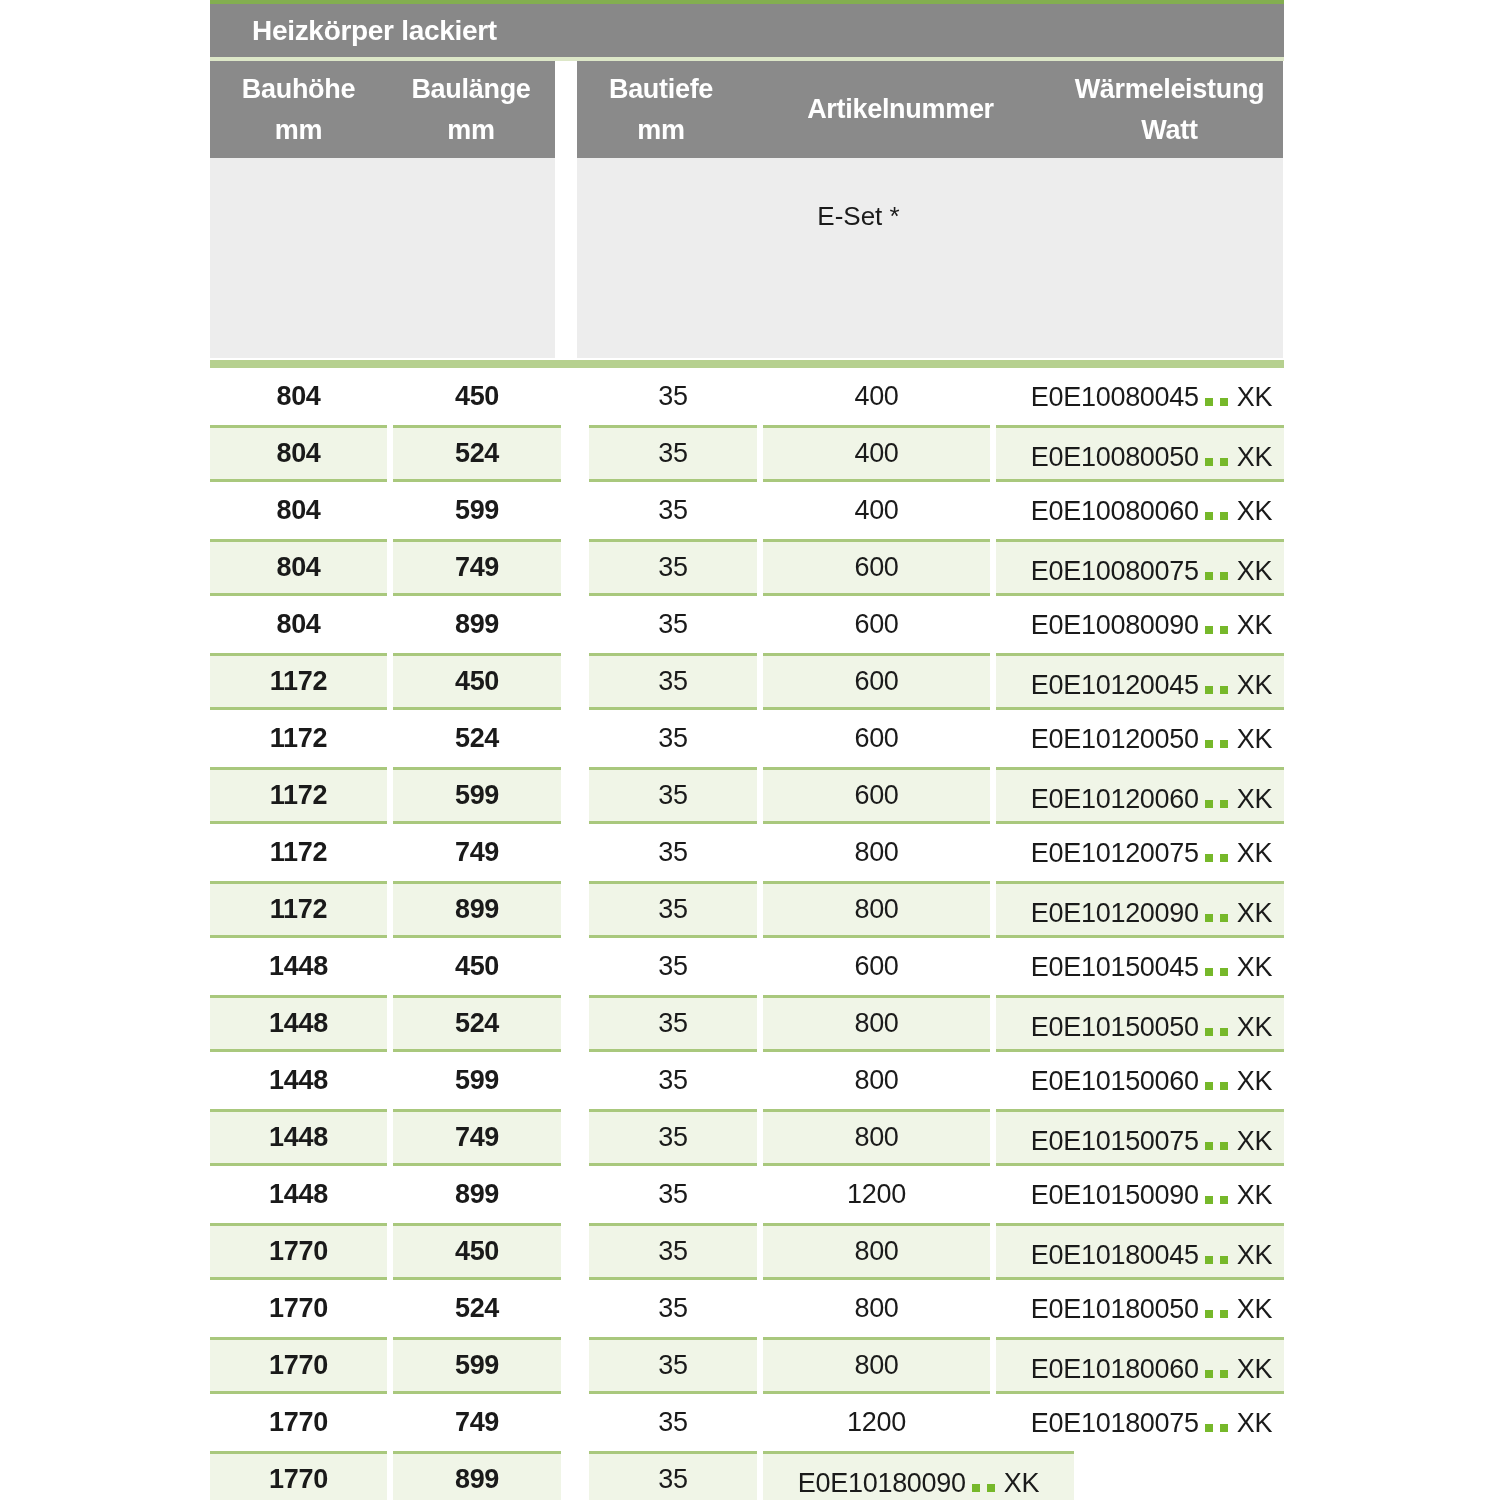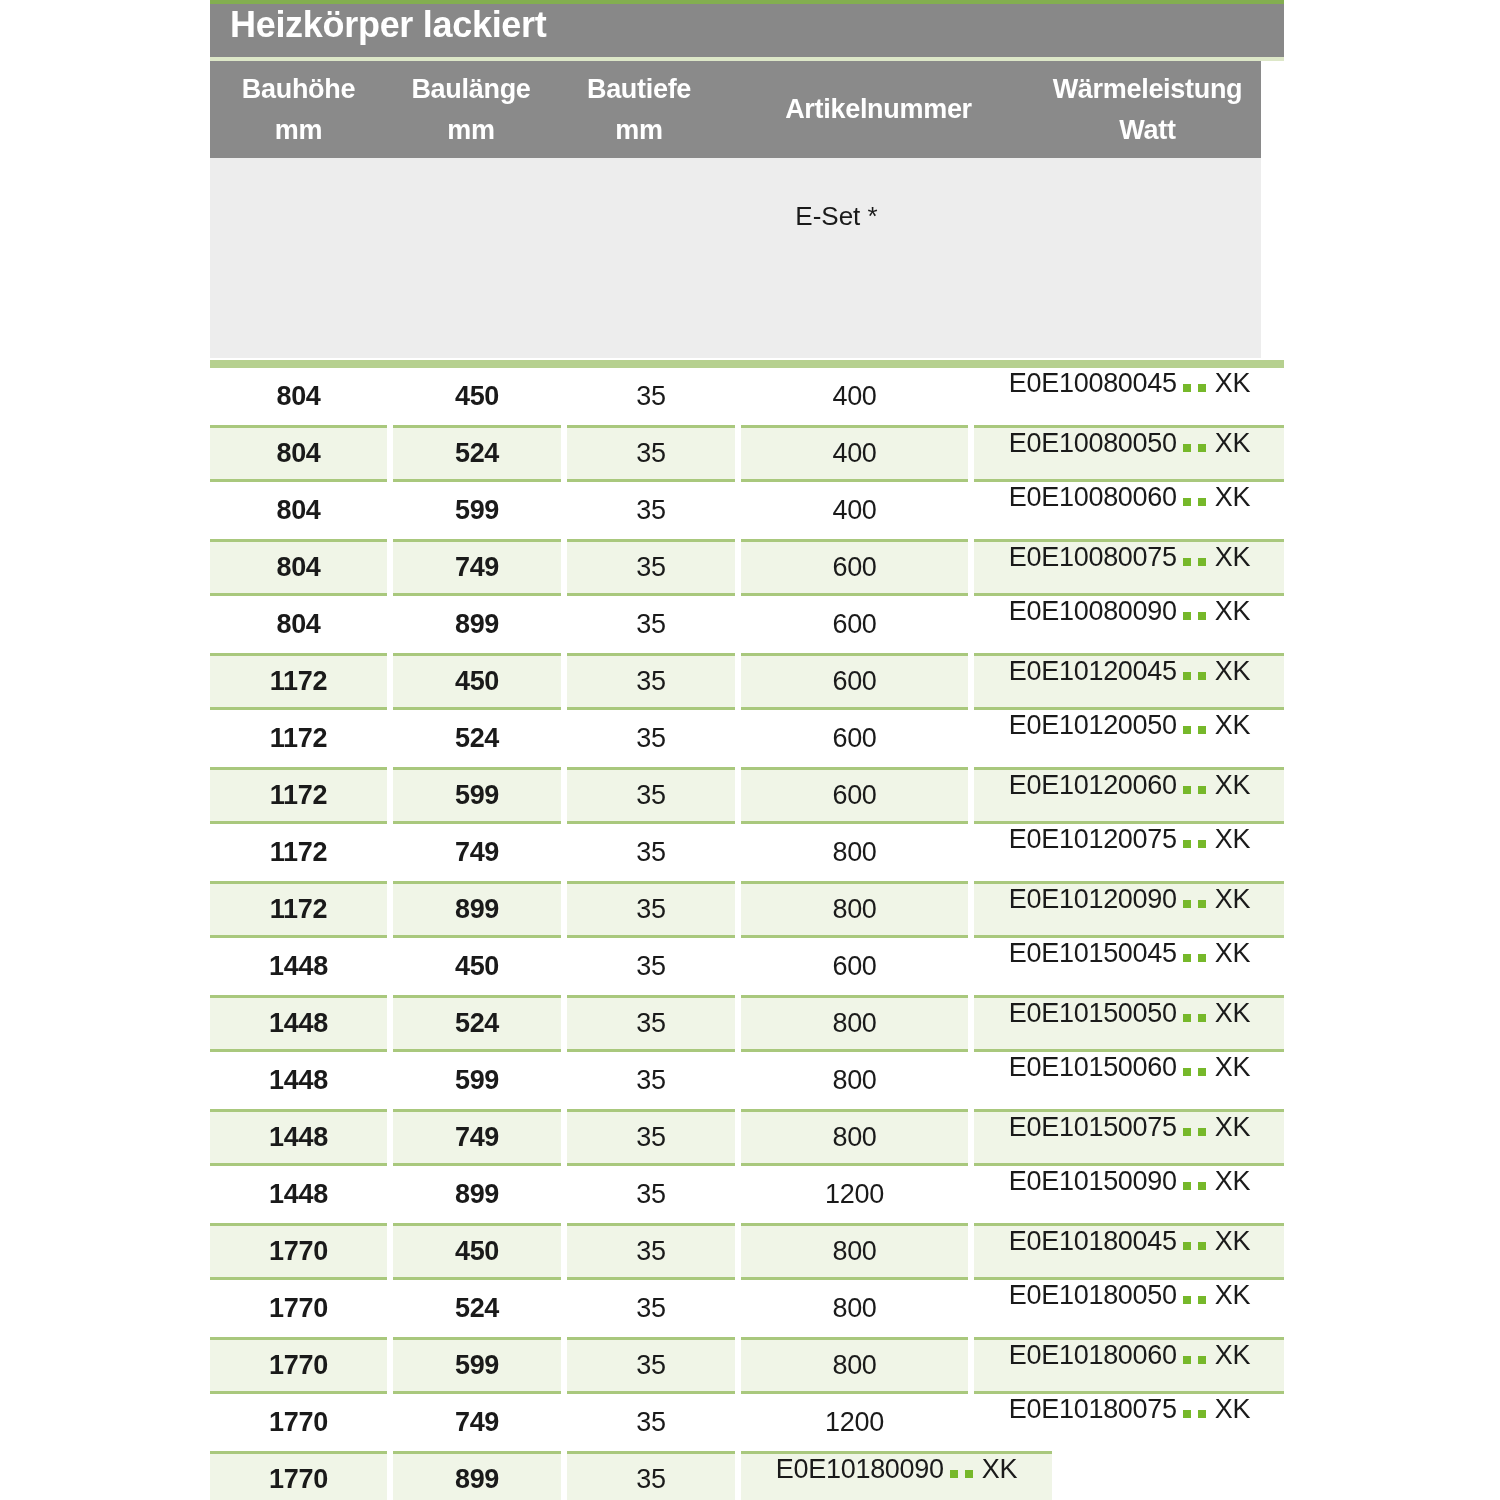--- a/index.html
+++ b/index.html
@@ -8,31 +8,31 @@
     font-family:"Liberation Sans", sans-serif; color:#1a1a1a;
     overflow:hidden;
   }
   .table-wrap {
     position:absolute; left:210px; top:0; width:1074px; height:1500px;
     overflow:hidden;
   }
   .top-strip { height:4px; background:#83ae50; }
   .title-bar {
     height:53px; background:#888888; color:#ffffff;
-    display:flex; padding-left:20px; box-sizing:border-box;
-    font-size:36px; font-weight:bold; letter-spacing:-0.3px;
+    display:flex; align-items:center; padding-left:42px; box-sizing:border-box;
+    font-size:28px; font-weight:bold; letter-spacing:-0.3px;
   }
   .pale-line { height:4px; background:#dde7c8; }
 
   .grid-row { display:flex; }
 
   
   .c1 { flex:0 0 177px; width:177px; }
   .c2 { flex:0 0 168px; width:168px; }
-  .c3 { flex:0 0 168px; width:168px; }
+  .c3 { flex:0 0 168px; width:168px;margin-left:22px; }
   .c4 { flex:0 0 227px; width:227px; }
   .c5 { flex:0 0 311px; width:311px; }
 
   .header-row { height:97px; }
   .hcell {
     background:#8a8a8a; color:#ffffff; font-weight:bold; font-size:27px;
     display:flex; flex-direction:column; justify-content:center; align-items:center;
     line-height:41px; letter-spacing:-0.3px;
   }
 
@@ -50,21 +50,21 @@
   .cell {
     display:flex; align-items:center; justify-content:center;
     font-size:27px; letter-spacing:-0.3px; box-sizing:border-box; background:#ffffff;
   }
   .row.alt .cell {
     background:#f0f5e7;
     border-top:3px solid #a9c87d;
     border-bottom:3px solid #a9c87d;
   }
   .cell.strong { font-weight:bold; }
-  .cell.c5 { align-items:baseline; }
+  .cell.c5 { align-items:baseline; padding-top:14px; }
   .row .cell.c5 { display:flex; justify-content:center; }
   .dots { display:inline-flex; column-gap:7px; margin:0 9px 0 6px; }
   .dots .sq { display:inline-block; width:8px; height:8px; background:#76b82a; }
 </style>
 </head>
 <body>
 
 <div class="table-wrap">
 
   <div class="top-strip"></div>

